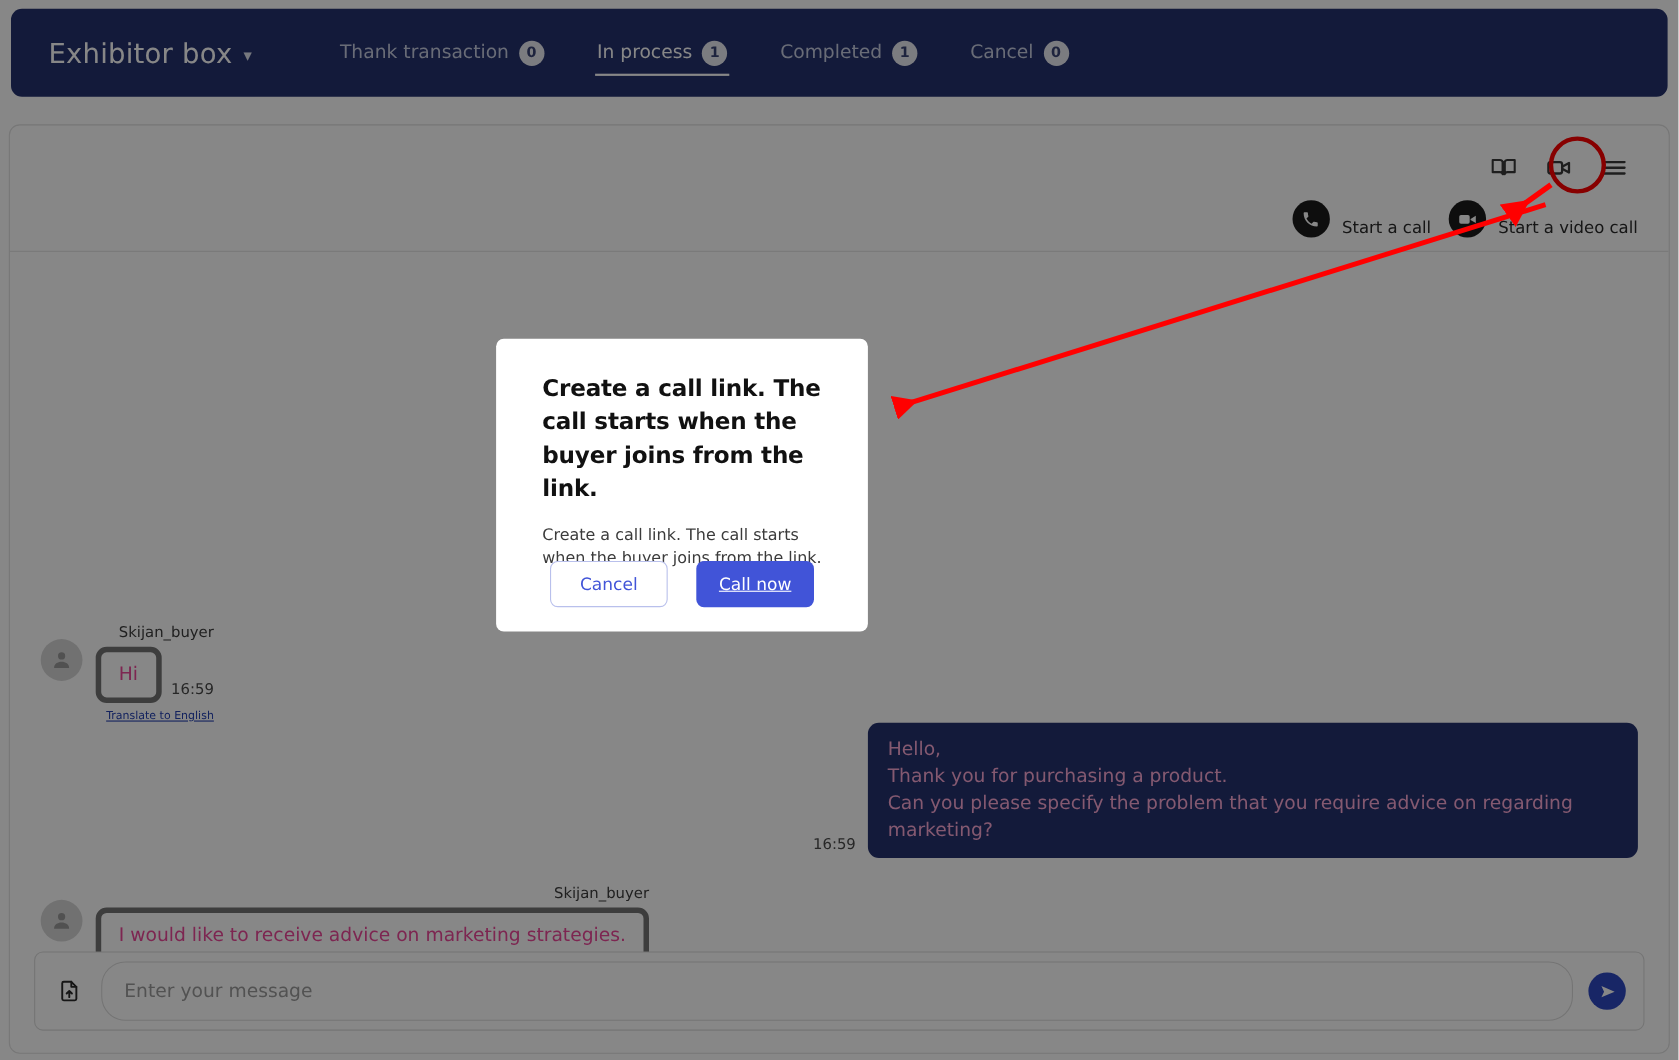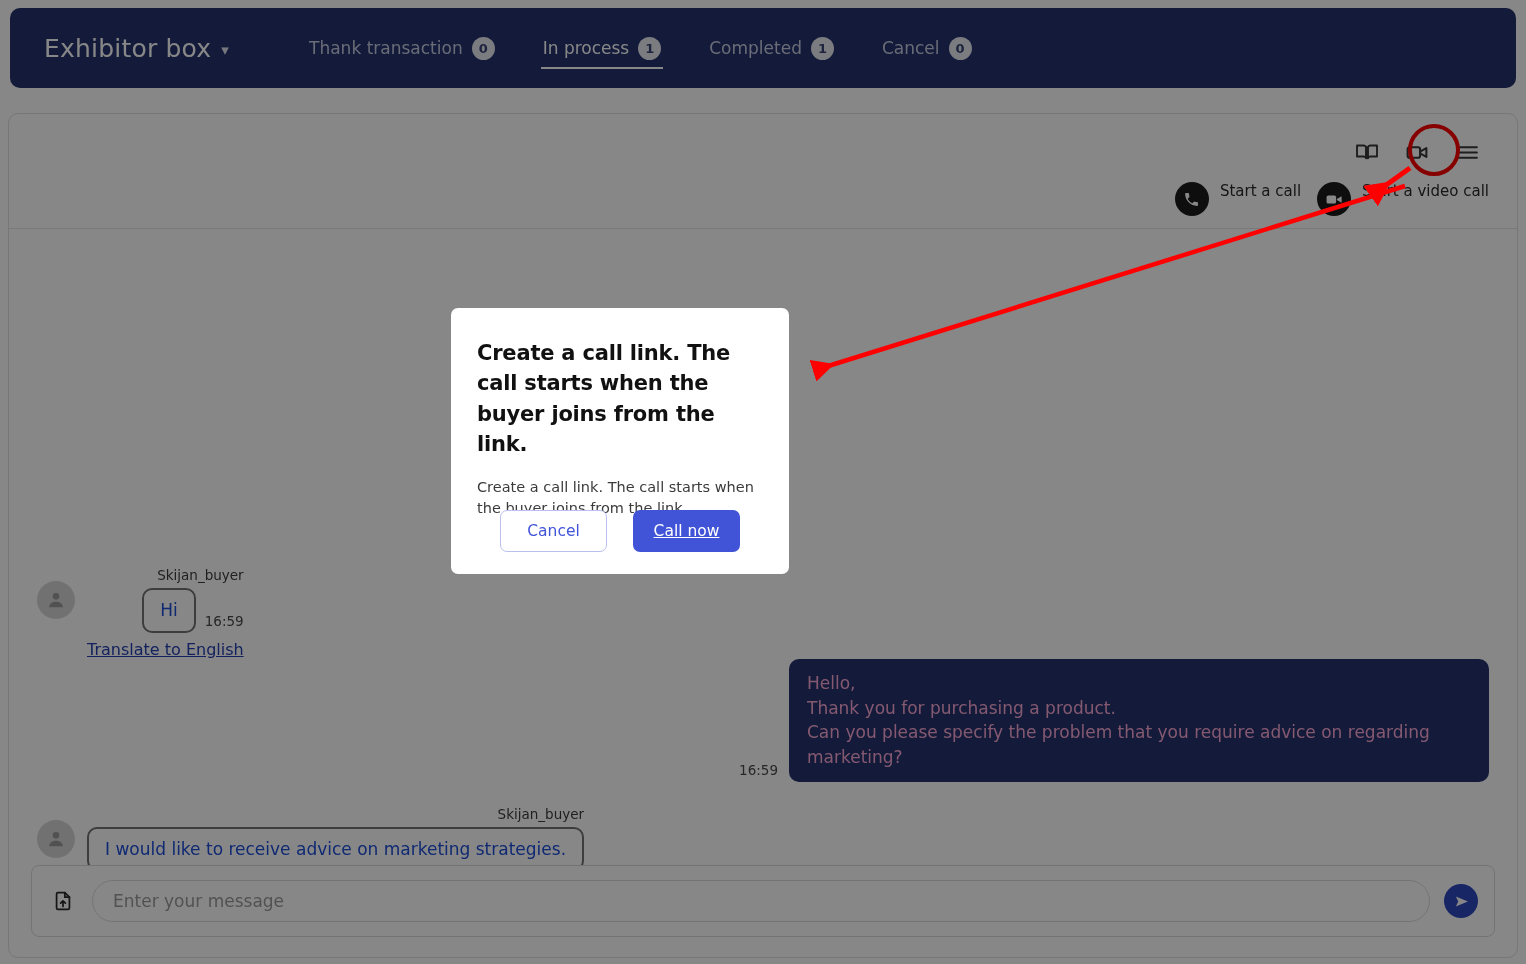--- a/index.html
+++ b/index.html
@@ -143,21 +143,21 @@
   .call-actions {
     position: absolute;
     right: 28px;
     top: 68px;
     display: flex;
     align-items: center;
     gap: 16px;
   }
   .call-action {
     display: flex;
-    align-items: flex-start;
+    align-items: flex-end;
     gap: 11px;
     cursor: pointer;
   }
   .circ-icon {
     width: 34px; height: 34px;
     border-radius: 50%;
     background: #1c1c1c;
     display: flex; align-items: center; justify-content: center;
     color: #ffffff;
     flex: 0 0 auto;
@@ -190,37 +190,37 @@
     margin-top: 14px;
   }
   .msg-col { display: flex; flex-direction: column; align-items: flex-end; }
   .msg-author {
     font-size: 13.5px;
     color: #3d3d3d;
     margin-bottom: 5px;
   }
   .bubble-row { display: flex; align-items: flex-end; gap: 9px; }
   .bubble-in {
-    border: 2px solid #737373;
+    border: 5px solid #737373;
     border-radius: 10px;
     background: #ffffff;
     padding: 9px 16px;
     font-size: 17px;
-    color: #1d4ed8;
+    color: #ec4899;
     line-height: 1.35;
   }
   .msg-time {
     font-size: 13.5px;
     color: #4a4a4a;
     padding-bottom: 4px;
     white-space: nowrap;
   }
   .translate-link {
     margin-top: 7px;
-    font-size: 16px;
+    font-size: 10px;
     color: #2541b2;
     text-decoration: underline;
     cursor: pointer;
     width: fit-content;
   }
   .date-divider {
     display: flex;
     align-items: center;
     gap: 14px;
     margin: 28px 0 22px 0;
@@ -268,21 +268,21 @@
   }
   .attach-btn {
     width: 30px; height: 30px;
     display: flex; align-items: center; justify-content: center;
     color: #2a2a2a;
     cursor: pointer;
     flex: 0 0 auto;
   }
   .msg-input {
     flex: 1;
-    height: 42px;
+    height: 54px;
     border: 1px solid #dcdcdc;
     border-radius: 22px;
     padding: 0 20px;
     font-size: 17px;
     font-family: inherit;
     color: #1c1c1c;
     outline: none;
     background: #ffffff;
   }
   .msg-input::placeholder { color: #9b9b9b; }
@@ -305,21 +305,21 @@
   }
   .modal {
     position: absolute;
     left: 451px;
     top: 308px;
     width: 338px;
     height: 266px;
     background: #ffffff;
     border-radius: 7px;
     z-index: 60;
-    padding: 30px 26px 0 26px;
+    padding: 30px 26px 0 42px;
   }
   .modal-title {
     font-size: 21px;
     font-weight: 700;
     color: #111111;
     line-height: 1.45;
     letter-spacing: -0.2px;
   }
   .modal-body {
     margin-top: 17px;

